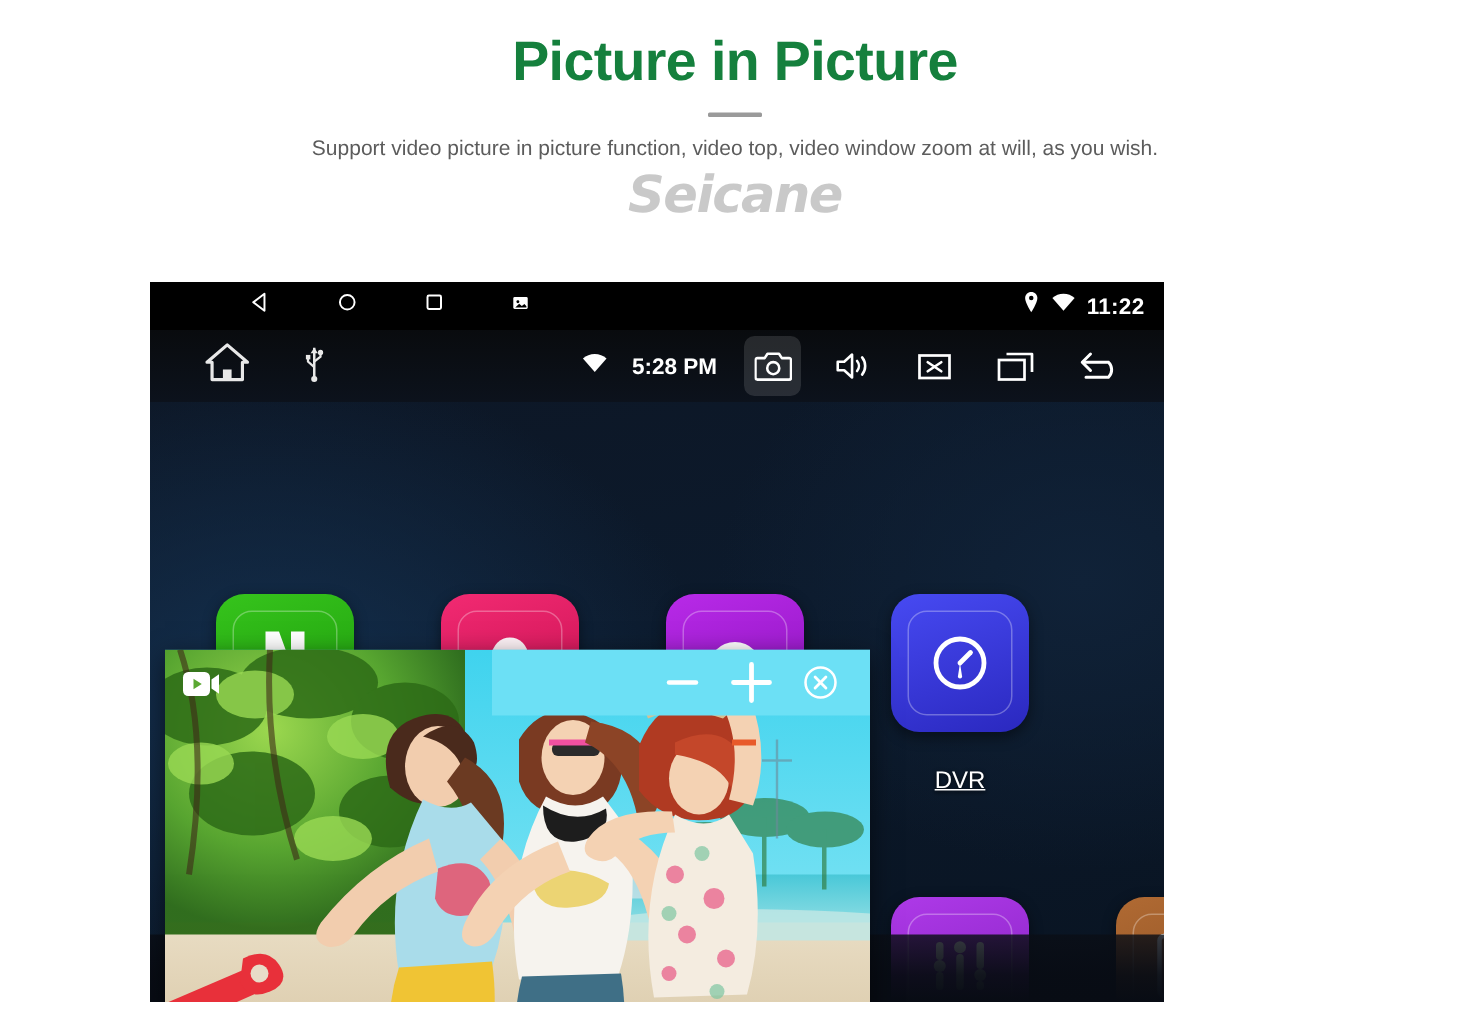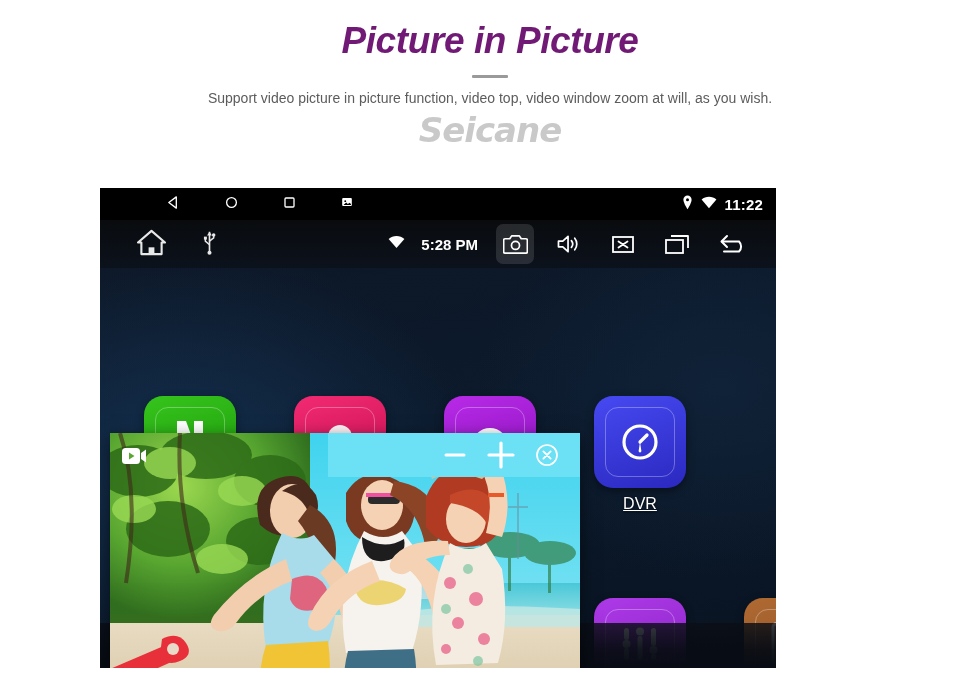--- a/index.html
+++ b/index.html
@@ -6,22 +6,22 @@
   html, body {
     width: 980px; height: 687px;
     background: #ffffff;
     font-family: "Liberation Sans", sans-serif;
     overflow: hidden;
   }
 
   
   .page-head { width: 980px; padding-top: 18px; text-align: center; position: relative; }
   .page-title {
-    font-size: 37px; font-weight: bold; color: #701a75;
-    letter-spacing: -0.4px; line-height: 1.25; font-style: italic;
+    font-size: 37px; font-weight: bold; color: #15803d;
+    letter-spacing: -0.4px; line-height: 1.25;
   }
   .title-rule {
     width: 36px; height: 3px; background: #9a9a9a;
     margin: 11px auto 10px auto; border-radius: 1px;
   }
   .page-sub {
     font-size: 14px; color: #5c5c5c; line-height: 1.55;
     width: 900px; margin: 0 auto; font-weight: 400;
   }
   .watermark-top {
@@ -94,21 +94,21 @@
     box-shadow: 0 3px 9px rgba(0,0,0,0.45);
     display: flex; align-items: center; justify-content: center;
   }
   .tile::after {
     content: ""; position: absolute; left: 11px; top: 11px;
     right: 11px; bottom: 11px; border-radius: 13px;
     border: 1px solid rgba(255,255,255,0.30);
   }
   .tile svg { position: relative; z-index: 2; }
   .cell-label {
-    margin-top: 7px; color: #ffffff; font-size: 16px;
+    margin-top: 24px; color: #ffffff; font-size: 16px;
     font-weight: 500; text-shadow: 0 1px 3px rgba(0,0,0,.85);
     white-space: nowrap;
     text-decoration: underline;
   }
 
   
   .label-strip {
     position: absolute; left: 0; right: 0; bottom: 0; height: 45px;
     background: linear-gradient(180deg, rgba(10,14,22,.82) 0%, rgba(8,12,20,.96) 60%, #080c14 100%);
     z-index: 6;

